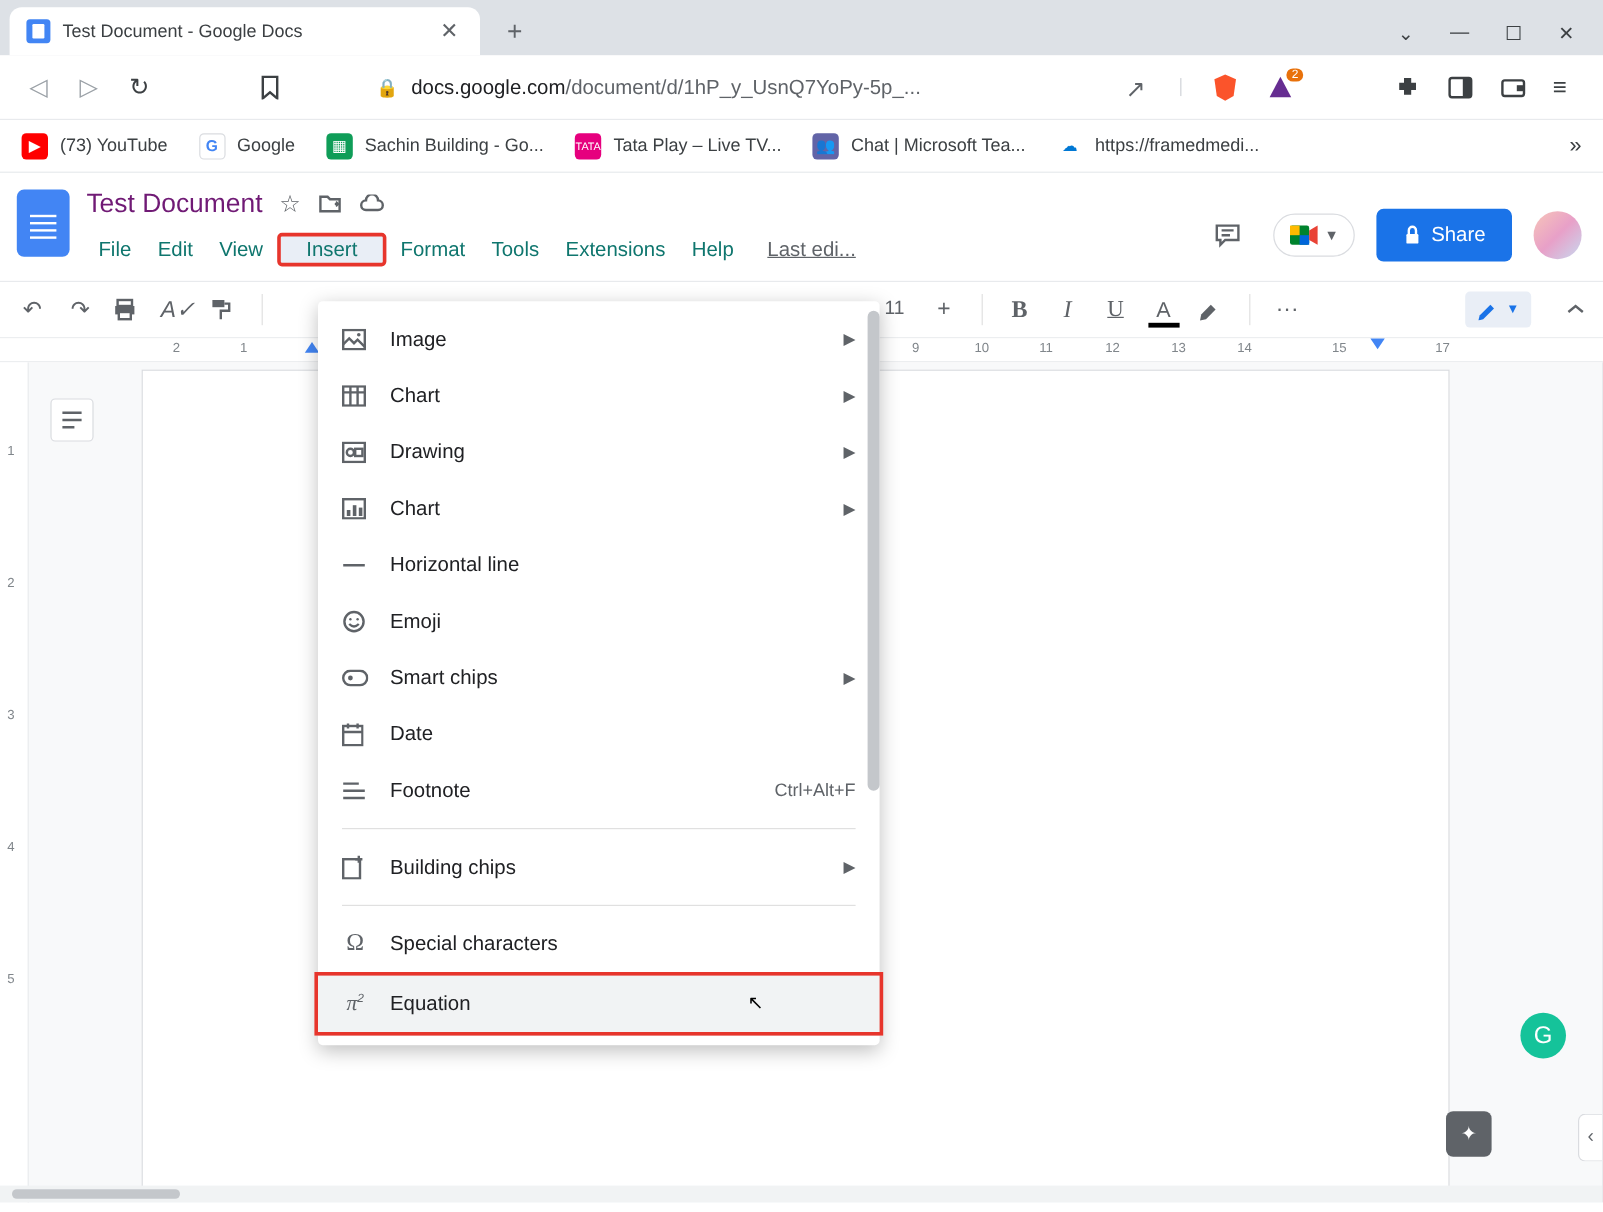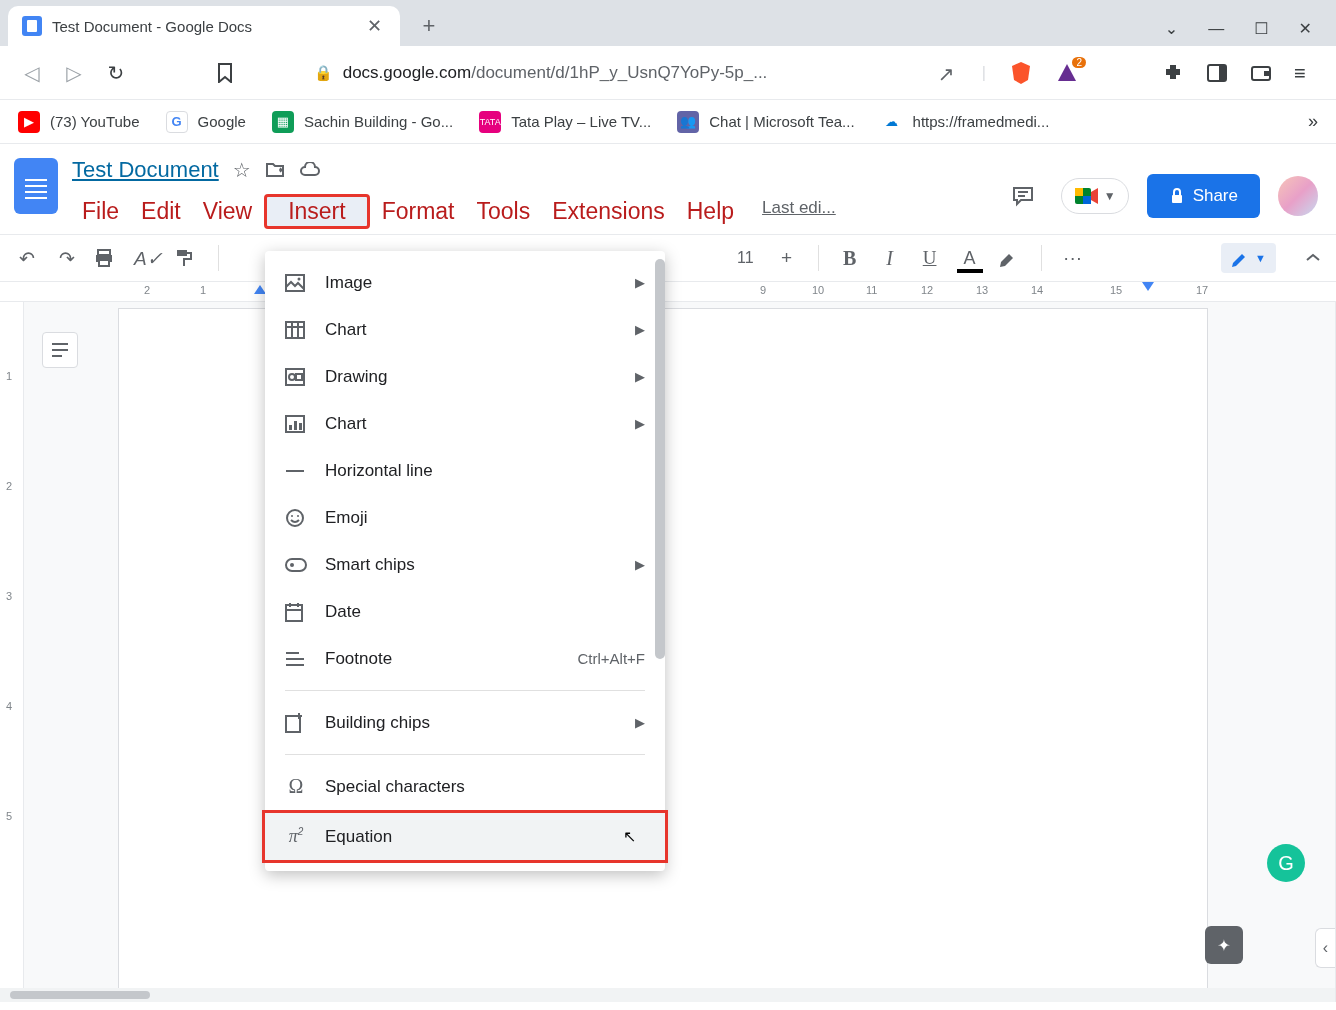--- a/index.html
+++ b/index.html
@@ -34,24 +34,24 @@
 .bm { display:flex; align-items:center; gap:10px; color:#3c4043; font-size:15px; cursor:pointer; white-space:nowrap; }
 .bm-icon { width:22px; height:22px; border-radius:4px; display:flex; align-items:center; justify-content:center; font-size:13px; color:#fff; }
 
 
 .docs-area { position:relative; }
 .docs-header { height:90px; display:flex; padding: 8px 18px 0 14px; }
 .docs-logo { width:44px; height:56px; background:#4285f4; border-radius:6px; margin-top:6px; display:flex; align-items:center; justify-content:center; }
 .docs-logo::before { content:""; width:22px; height:2px; background:#fff; box-shadow: 0 6px 0 #fff, 0 12px 0 #fff, 0 -6px 0 #fff; }
 .docs-center { margin-left:14px; flex:1; }
 .doc-title-row { display:flex; align-items:center; gap:14px; height:36px; }
-.doc-title { font-size:22px; color:#0369a1;text-decoration:underline; }
+.doc-title { font-size:22px; color:#701a75; }
 .title-icon { color:#5f6368; font-size:20px; cursor:pointer; }
 .menubar { display:flex; gap:2px; margin-top:6px; }
-.menu-item { padding: 4px 10px; font-size:23px; color:#b91c1c; cursor:pointer; border-radius:4px;text-align:center; }
+.menu-item { padding: 4px 10px; font-size:17px; color:#0f766e; cursor:pointer; border-radius:4px;text-align:center; }
 .menu-item.highlighted { background:#e9eef6; border:3px solid #e7352c; padding: 1px 21px; }
 .last-edit { text-decoration: underline; color:#5f6368; margin-left:16px; padding:4px 0; font-size:17px;}
 .docs-header-right { display:flex; align-items:center; gap:18px; margin-top:6px; }
 .comment-btn { width:40px; height:40px; display:flex; align-items:center; justify-content:center; color:#5f6368; font-size:22px; cursor:pointer; }
 .meet-btn { border:1px solid #dadce0; border-radius:22px; padding:6px 12px; display:flex; align-items:center; gap:4px; cursor:pointer; }
 .share-btn { background:#1a73e8; color:#fff; border-radius:6px; height:44px; padding:0 22px; display:flex; align-items:center; gap:8px; font-size:17px; cursor:pointer; }
 .avatar { width:40px; height:40px; border-radius:50%; background: linear-gradient(135deg,#f7c5b8,#e8a0c8,#c7d9f0); cursor:pointer; }
 
 
 .toolbar { height:48px; border-top:1px solid #e8eaed; border-bottom:1px solid #e8eaed; display:flex; align-items:center; padding:0 14px; gap:14px; color:#5f6368; }
@@ -72,21 +72,21 @@
 .ruler-ind { position:absolute; top:3px; width:0; height:0; border-left:6px solid transparent; border-right:6px solid transparent; border-bottom:9px solid #4285f4; }
 
 
 .canvas-wrap { background:#f8f9fa; height:700px; position:relative; border-right:1px solid #e8eaed; }
 .v-ruler { position:absolute; left:0; top:0; width:24px; height:100%; background:#fff; border-right:1px solid #e8eaed; font-size:11px; color:#80868b; }
 .v-mark { position:absolute; left:6px; }
 .outline-btn { position:absolute; left:42px; top:30px; width:36px; height:36px; border:1px solid #dadce0; border-radius:4px; display:flex; align-items:center; justify-content:center; color:#5f6368; cursor:pointer; background:#fff; }
 .page { position:absolute; left:118px; top:6px; width:1090px; height:690px; background:#fff; border:1px solid #dadce0; }
 
 
-.dropdown { position:absolute; left:265px; top:251px; width:400px; background:#fff; box-shadow: 0 4px 16px rgba(0,0,0,0.25); border-radius:4px; padding:8px 0; z-index:100; max-height: 700px;}
+.dropdown { position:absolute; left:265px; top:251px; width:468px; background:#fff; box-shadow: 0 4px 16px rgba(0,0,0,0.25); border-radius:4px; padding:8px 0; z-index:100; max-height: 700px;}
 .dd-item { height:47px; display:flex; align-items:center; padding:0 20px; gap:18px; cursor:pointer; position:relative; }
 .dd-item.highlighted-box { border:3px solid #e7352c; margin: 0 -3px; padding: 0 20px; height:53px; background:#f1f3f4; }
 .dd-icon { width:22px; color:#5f6368; font-size:18px; text-align:center; }
 .dd-label { font-size:17px; color:#202124; flex:1; }
 .dd-short { font-size:15px; color:#5f6368; }
 .dd-arrow { color:#5f6368; font-size:13px; }
 .dd-sep { height:1px; background:#e0e0e0; margin:8px 20px; }
 .dd-scroll { position:absolute; right:0; top:8px; width:10px; height:400px; background:#c4c7cb; border-radius:5px; }
 .cursor-hand { position:absolute; left:358px; bottom:14px; font-size:16px; z-index:2; color:#000; }
 

